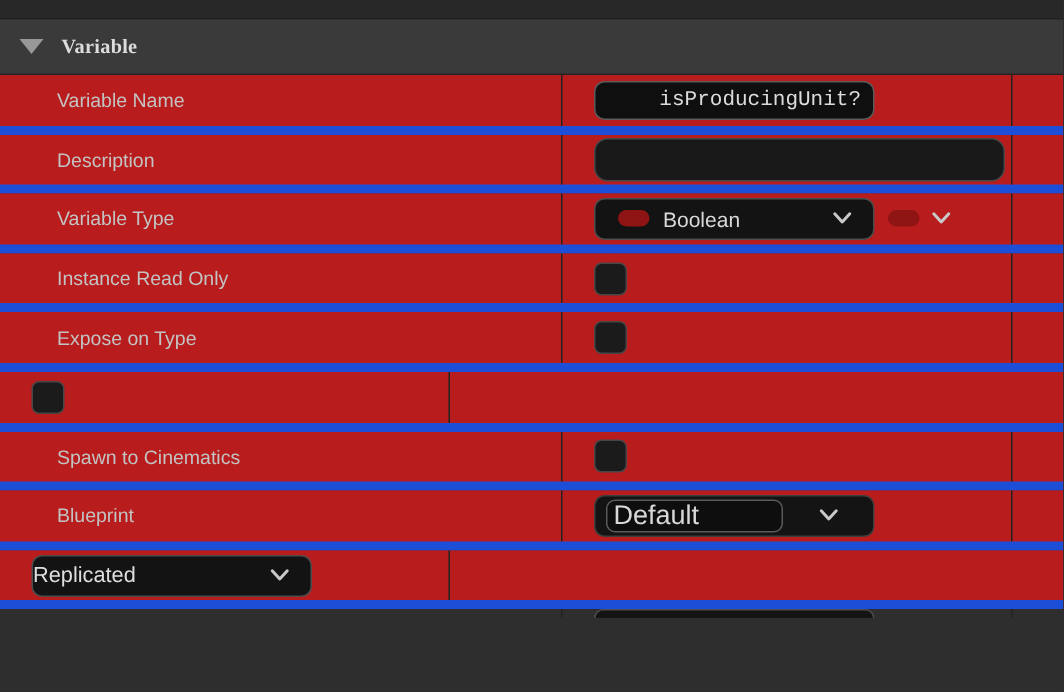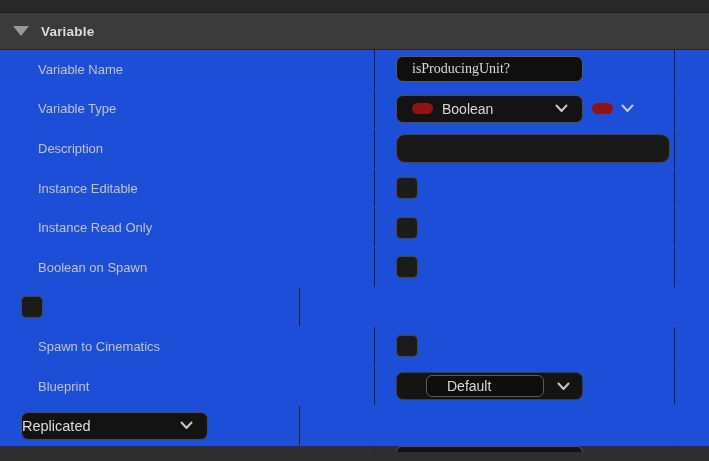--- a/index.html
+++ b/index.html
@@ -16,41 +16,41 @@
     height: 37px; background: #3a3a3a; border-bottom: 1px solid #242424;
     display: flex; align-items: center; gap: 12px; padding-left: 13px;
     cursor: pointer;
   }
   .tri-down {
     width: 0; height: 0;
     border-left: 8px solid transparent;
     border-right: 8px solid transparent;
     border-top: 10px solid #989898;
   }
-  .section-title { font-size: 13.5px; font-weight: bold; color: #dcdcdc; letter-spacing: 0.2px; }
-
-  .row { display: flex; height: 39.6px; border-bottom: 1px solid #1d4ed8; background: #1d4ed8; }
+  .section-title { font-size: 13.5px; font-weight: bold; color: #dcdcdc; letter-spacing: 0.2px; font-family: Liberation Serif, serif; }
+
+  .row { display: flex; height: 39.6px; border-bottom: 6px solid #1d4ed8; background: #b91c1c; }
   .row:last-of-type { border-bottom: none; }
   .col-label {
     width: 375px; border-right: 1px solid #232323;
     display: flex; align-items: center; padding-left: 38px;
   }
   .col-widget {
     width: 300px; border-right: 1px solid #232323;
     display: flex; align-items: center; padding-left: 21px;
   }
   .col-extra { flex: 1; }
   .prop-label { font-size: 13px; color: #c3c3c3; }
 
   .text-input {
     width: 187px; height: 26px;
     background: #0f0f0f;
     border: 1px solid #5b5b5b; border-radius: 7px;
-    color: #dcdcdc; font-size: 14px; font-family: Liberation Serif, serif;
-    padding: 0 8px 0 15px; outline: none;
+    color: #dcdcdc; font-size: 14px; font-family: Liberation Mono, monospace;
+    padding: 0 8px 0 15px; outline: none; text-align: right;
   }
   .desc-input {
     width: 274px; height: 29px;
     background: #191919;
     border: 1px solid #484848; border-radius: 9px;
     color: #dcdcdc; font-size: 14px; font-family: inherit;
     padding: 0 10px; outline: none;
   }
   .checkbox {
     width: 22px; height: 22px;
@@ -71,25 +71,25 @@
   .dd-text-plain { font-size: 14.5px; color: #dedede; flex: 1; }
   .chev { margin-right: 14px; flex: none; display: flex; align-items: center; }
   .container-picker { display: flex; align-items: center; margin-left: 9px; gap: 8px; cursor: pointer; }
   .combo {
     width: 187px; height: 28px;
     background: #141414;
     border: 1px solid #3e3e3e; border-radius: 7px;
     display: flex; align-items: center;
   }
   .combo-input {
-    width: 118px; height: 22px; margin-left: 29px;
+    width: 118px; height: 22px; margin-left: 7px;
     background: #0e0e0e;
     border: 1px solid #5b5b5b; border-radius: 6px;
-    color: #d8d8d8; font-size: 14px; font-family: inherit;
-    padding: 0 20px; outline: none;
+    color: #d8d8d8; font-size: 18px; font-family: inherit;
+    padding: 0 4px; outline: none;
   }
   .combo-chev { flex: 1; display: flex; justify-content: center; align-items: center; cursor: pointer; }
   .partial-row { display: flex; height: 6px; background: #2e2e2e; }
   .widget-top-sliver {
     margin-left: 21px; width: 187px; height: 6px; align-self: flex-end;
     background: #141414;
     border: 1px solid #4f4f4f; border-bottom: none;
     border-radius: 7px 7px 0 0;
   }
 </style>
@@ -103,20 +103,30 @@
     <div class="tri-down"></div>
     <div class="section-title">Variable</div>
   </div>
 
   <div class="row">
     <div class="col-label">
         <span class="prop-label">Variable Name</span>
       </div>
     <div class="col-widget">
       <input class="text-input" type="text" value="isProducingUnit?" style="">
+    </div>
+    <div class="col-extra"></div>
+  </div>
+
+  <div class="row">
+    <div class="col-label">
+        <span class="prop-label">Description</span>
+      </div>
+    <div class="col-widget">
+      <input class="desc-input" type="text" value="" style="">
     </div>
     <div class="col-extra"></div>
   </div>
 
   <div class="row">
     <div class="col-label">
         <span class="prop-label">Variable Type</span>
       </div>
     <div class="col-widget">
       <div class="dropdown">
@@ -133,53 +143,34 @@
         <span style="display:flex;align-items:center;">
           <svg width="13" height="9" viewBox="0 0 13 9">
               <path d="M1.5 1.5 L6.5 7 L11.5 1.5" stroke="#c9c9c9" stroke-width="2" fill="none" stroke-linecap="round" stroke-linejoin="round"></path>
             </svg>
         </span>
       </div>
     </div>
     <div class="col-extra"></div>
   </div>
 
-  <div class="row">
-    <div class="col-label">
-        <span class="prop-label">Description</span>
-      </div>
-    <div class="col-widget">
-      <input class="desc-input" type="text" value="" style="">
-    </div>
-    <div class="col-extra"></div>
-  </div>
-
-  <div class="row">
-    <div class="col-label">
-        <span class="prop-label">Instance Editable</span>
-      </div>
-    <div class="col-widget">
-      <div class="checkbox"></div>
-    </div>
-    <div class="col-extra"></div>
-  </div>
 
   <div class="row">
     <div class="col-label">
         <span class="prop-label">Instance Read Only</span>
       </div>
     <div class="col-widget">
       <div class="checkbox"></div>
     </div>
     <div class="col-extra"></div>
   </div>
 
   <div class="row">
     <div class="col-label">
-        <span class="prop-label">Boolean on Spawn</span>
+        <span class="prop-label">Expose on Type</span>
       </div>
     <div class="col-widget">
       <div class="checkbox"></div>
     </div>
     <div class="col-extra"></div>
   </div>
 
   <div class="row">
     <div class="col-widget">
       <div class="checkbox"></div>

